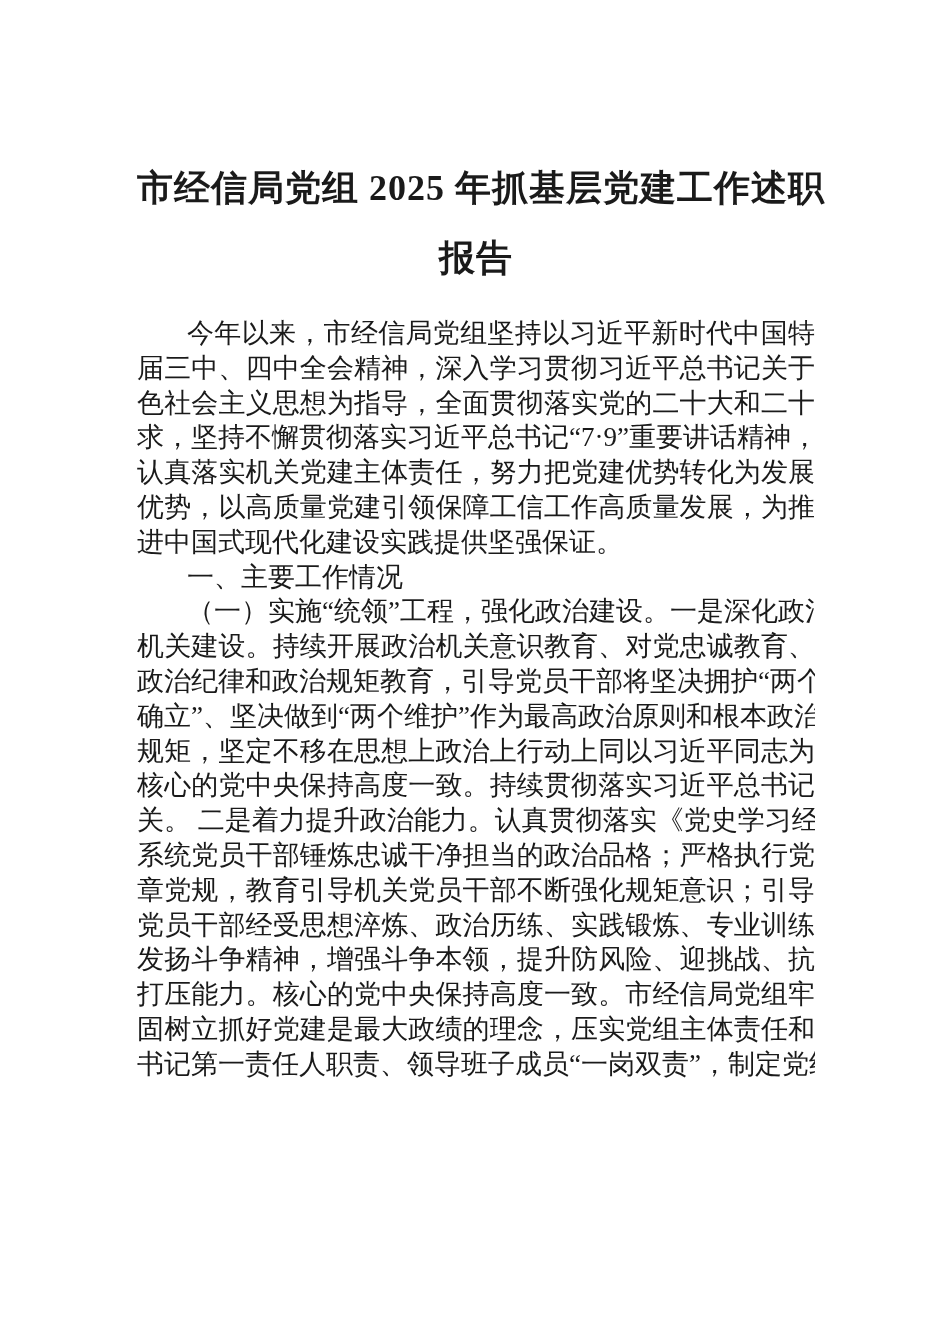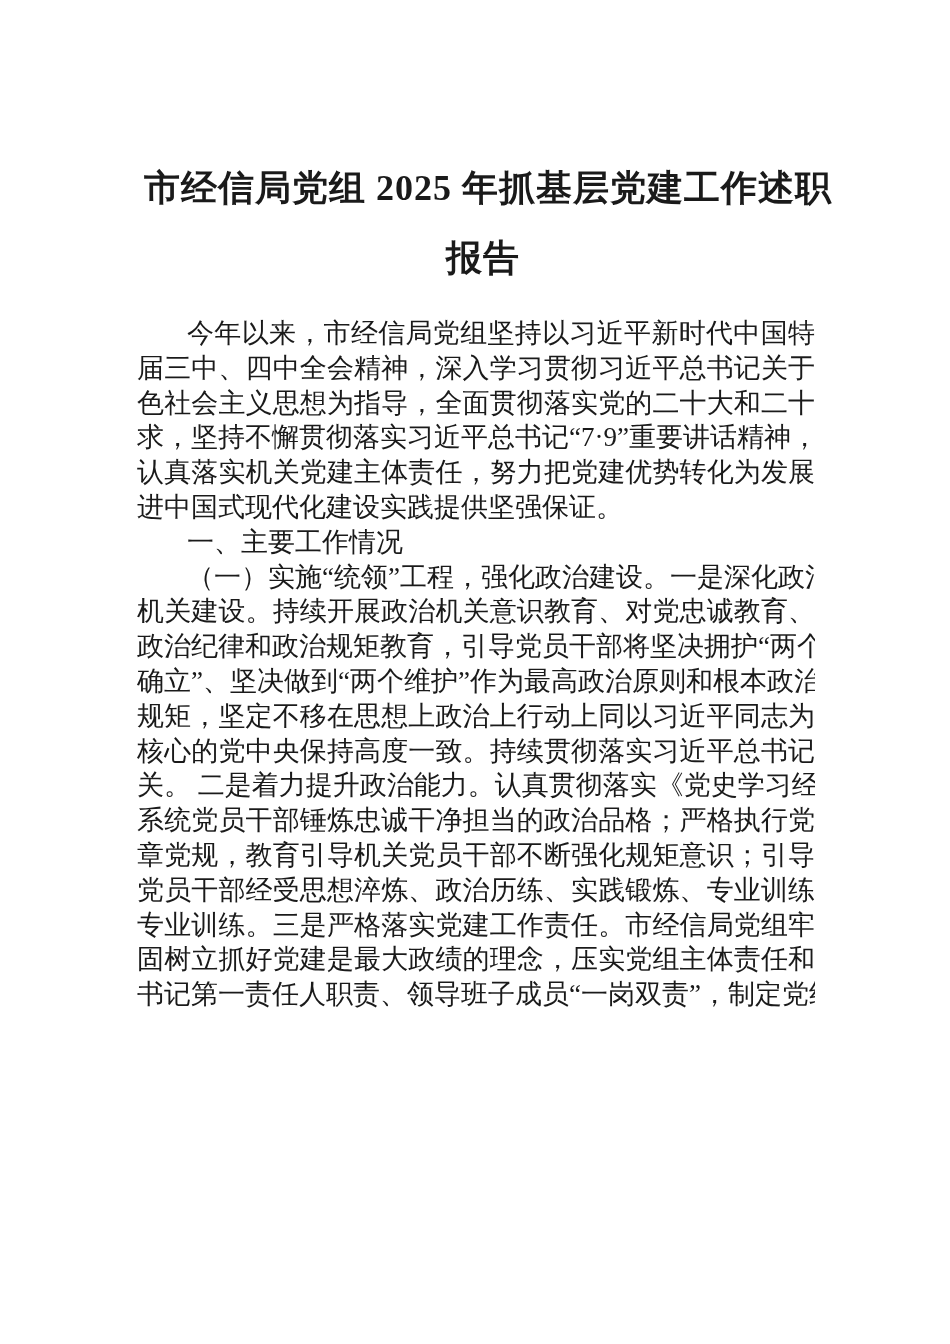--- a/index.html
+++ b/index.html
@@ -12,21 +12,21 @@
     width: 950px;
     height: 1344px;
     background: #ffffff;
     overflow: hidden;
     font-family: "Liberation Serif", "DejaVu Serif", serif;
     color: #1a1a1a;
   }
   .doc-title {
     position: absolute;
     top: 153px;
-    left: 144px;
+    left: 137px;
     width: 678px;
     text-align: center;
     font-size: 36px;
     font-weight: bold;
     line-height: 70px;
     letter-spacing: 1px;
     white-space: nowrap;
   }
   .doc-body {
     position: absolute;
@@ -60,30 +60,32 @@
     <div>市经信局党组 2025 年抓基层党建工作述职</div>
     <div>报告</div>
   </div>
 
   <div class="doc-body">
     <div class="line indent">今年以来，市经信局党组坚持以习近平新时代中国特</div>
     <div class="line">届三中、四中全会精神，深入学习贯彻习近平总书记关于</div>
     <div class="line">色社会主义思想为指导，全面贯彻落实党的二十大和二十</div>
     <div class="line">求，坚持不懈贯彻落实习近平总书记“7·9”重要讲话精神，</div>
     <div class="line">认真落实机关党建主体责任，努力把党建优势转化为发展</div>
+    <div class="line">优势，以高质量党建引领保障工信工作高质量发展，为推</div>
     <div class="line para-end">进中国式现代化建设实践提供坚强保证。</div>
     <div class="line indent para-end">一、主要工作情况</div>
     <div class="line indent">（一）实施“统领”工程，强化政治建设。一是深化政治</div>
     <div class="line">机关建设。持续开展政治机关意识教育、对党忠诚教育、</div>
     <div class="line">政治纪律和政治规矩教育，引导党员干部将坚决拥护“两个</div>
     <div class="line">确立”、坚决做到“两个维护”作为最高政治原则和根本政治</div>
     <div class="line">规矩，坚定不移在思想上政治上行动上同以习近平同志为</div>
     <div class="line">核心的党中央保持高度一致。持续贯彻落实习近平总书记</div>
     <div class="line">关。 二是着力提升政治能力。认真贯彻落实《党史学习经</div>
     <div class="line">系统党员干部锤炼忠诚干净担当的政治品格；严格执行党</div>
     <div class="line">章党规，教育引导机关党员干部不断强化规矩意识；引导</div>
     <div class="line">党员干部经受思想淬炼、政治历练、实践锻炼、专业训练</div>
-    <div class="line">专业训练。三是严格落实党建工作责任。市经信局党组牢</div>
+    <div class="line">发扬斗争精神，增强斗争本领，提升防风险、迎挑战、抗</div>
+    <div class="line">打压能力。核心的党中央保持高度一致。市经信局党组牢</div>
     <div class="line">固树立抓好党建是最大政绩的理念，压实党组主体责任和</div>
     <div class="line">书记第一责任人职责、领导班子成员“一岗双责”，制定党组</div>
   </div>
 
 </div>
 
 </body></html>

